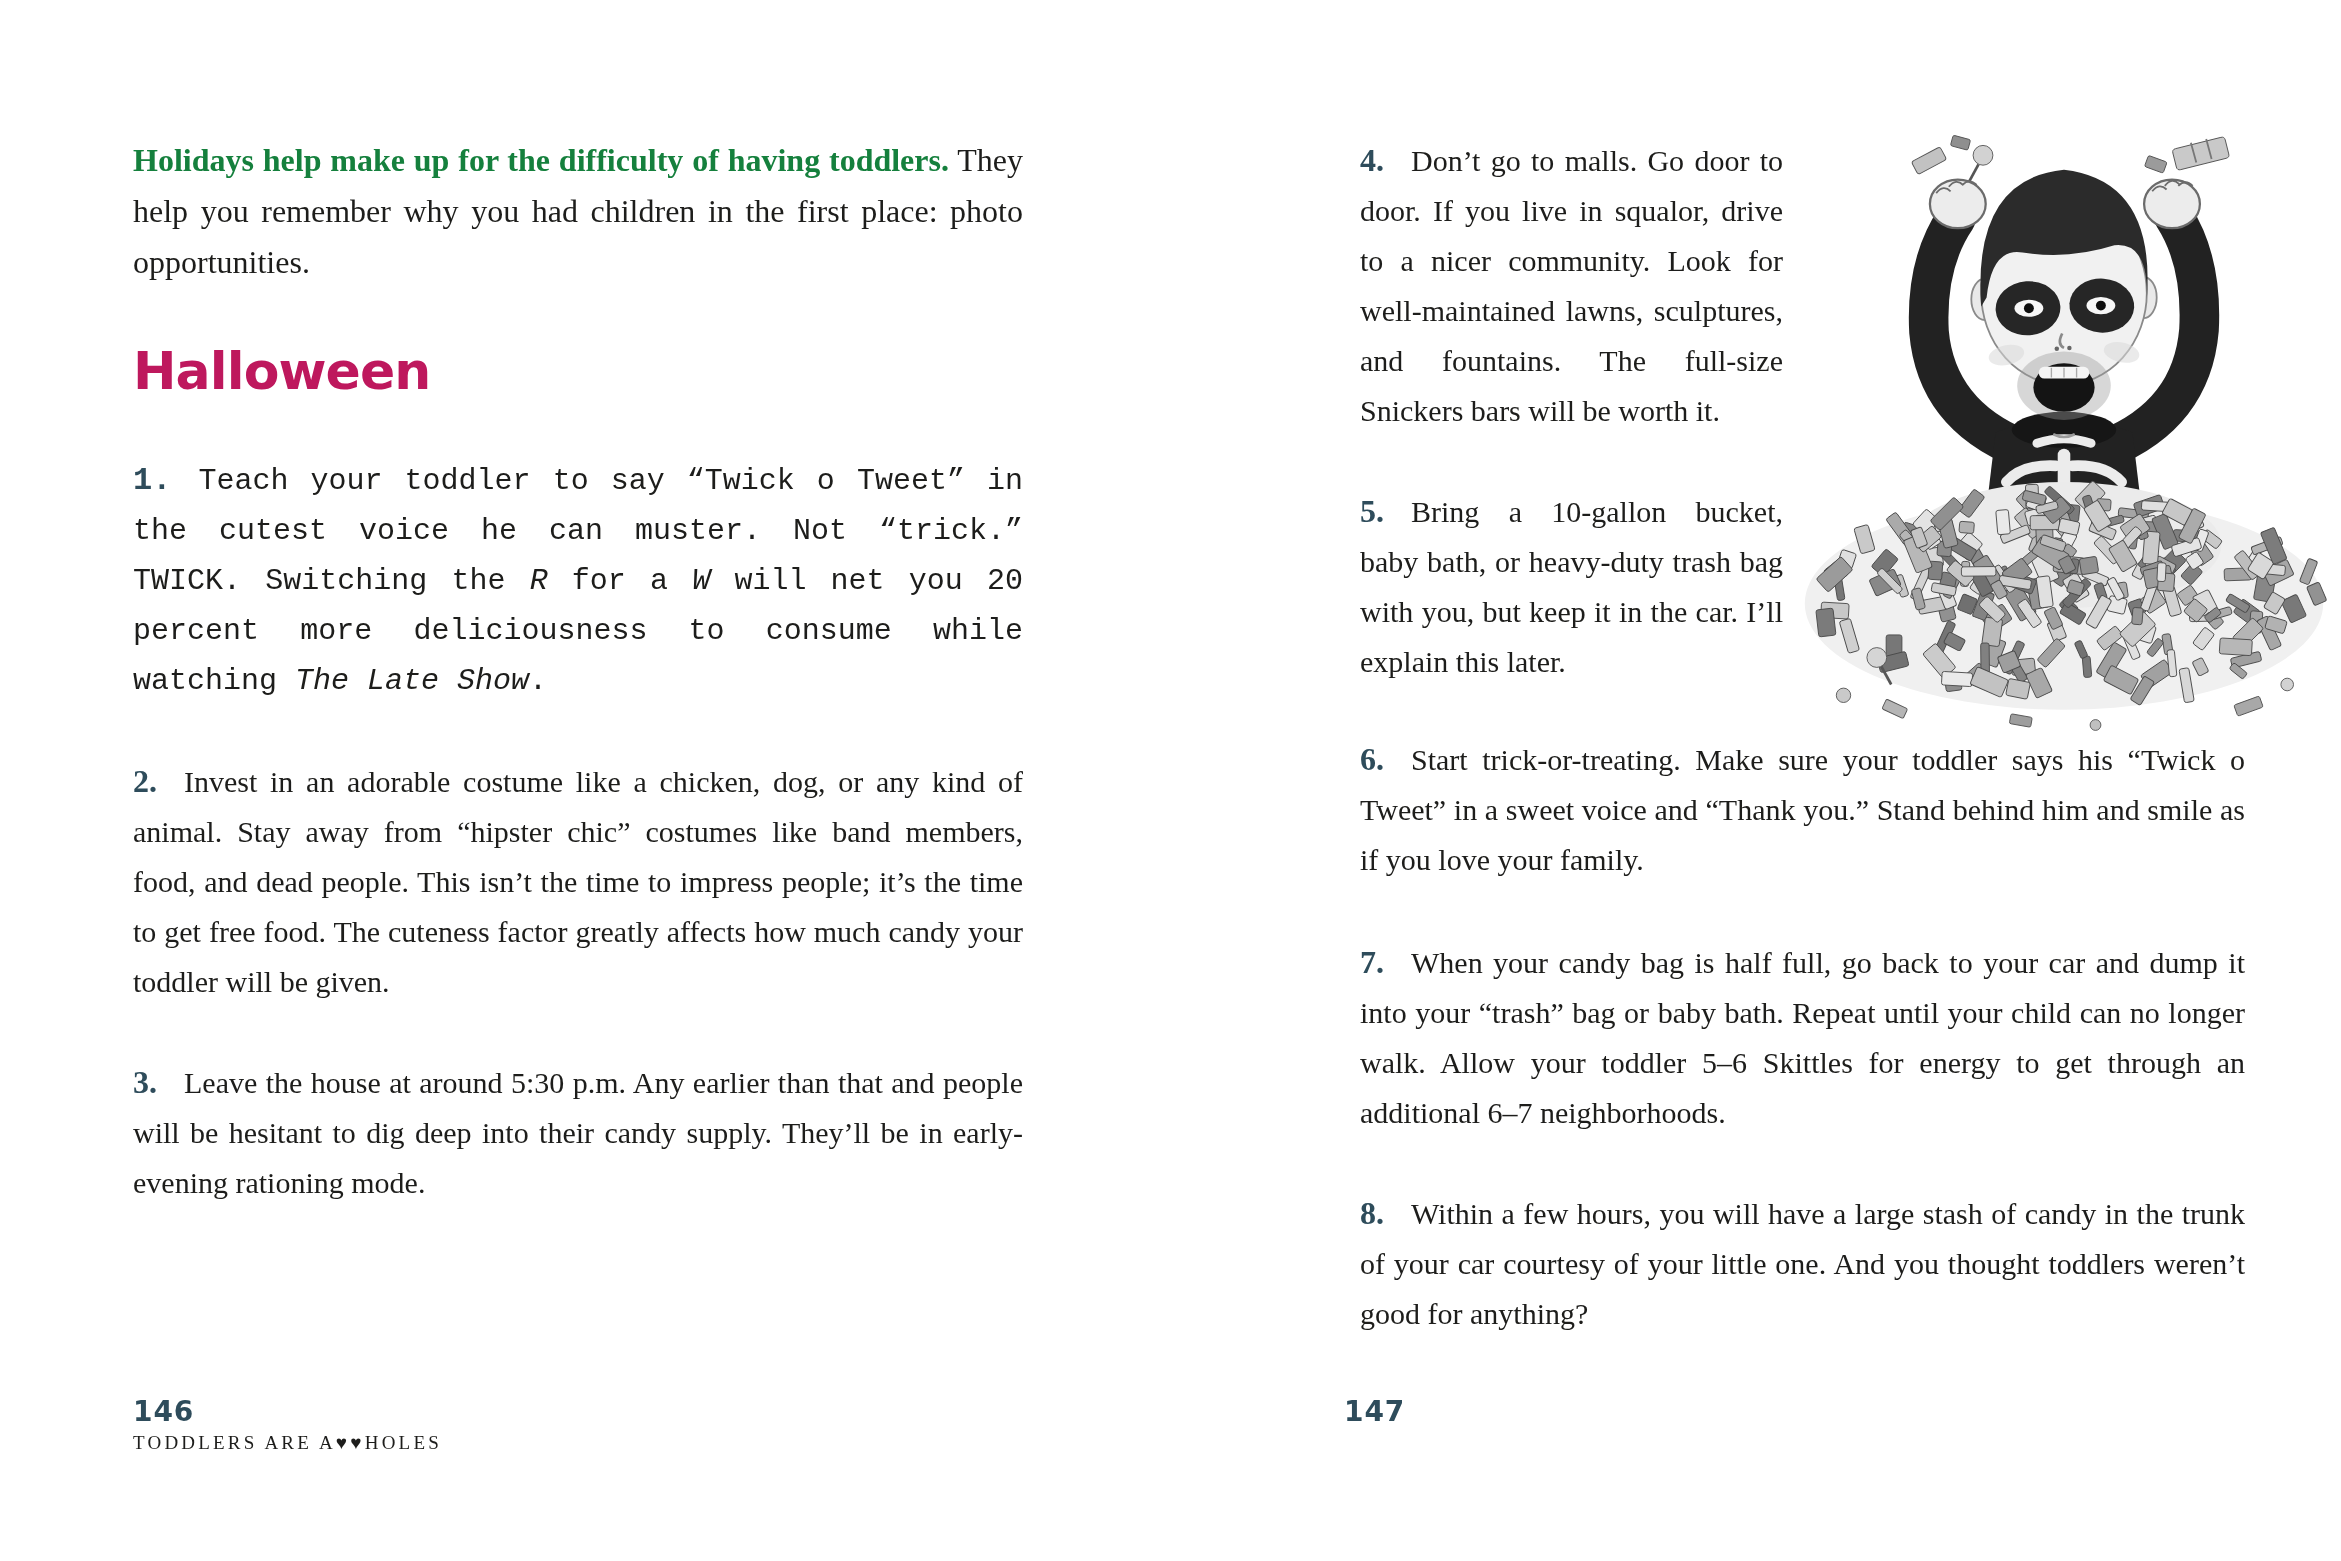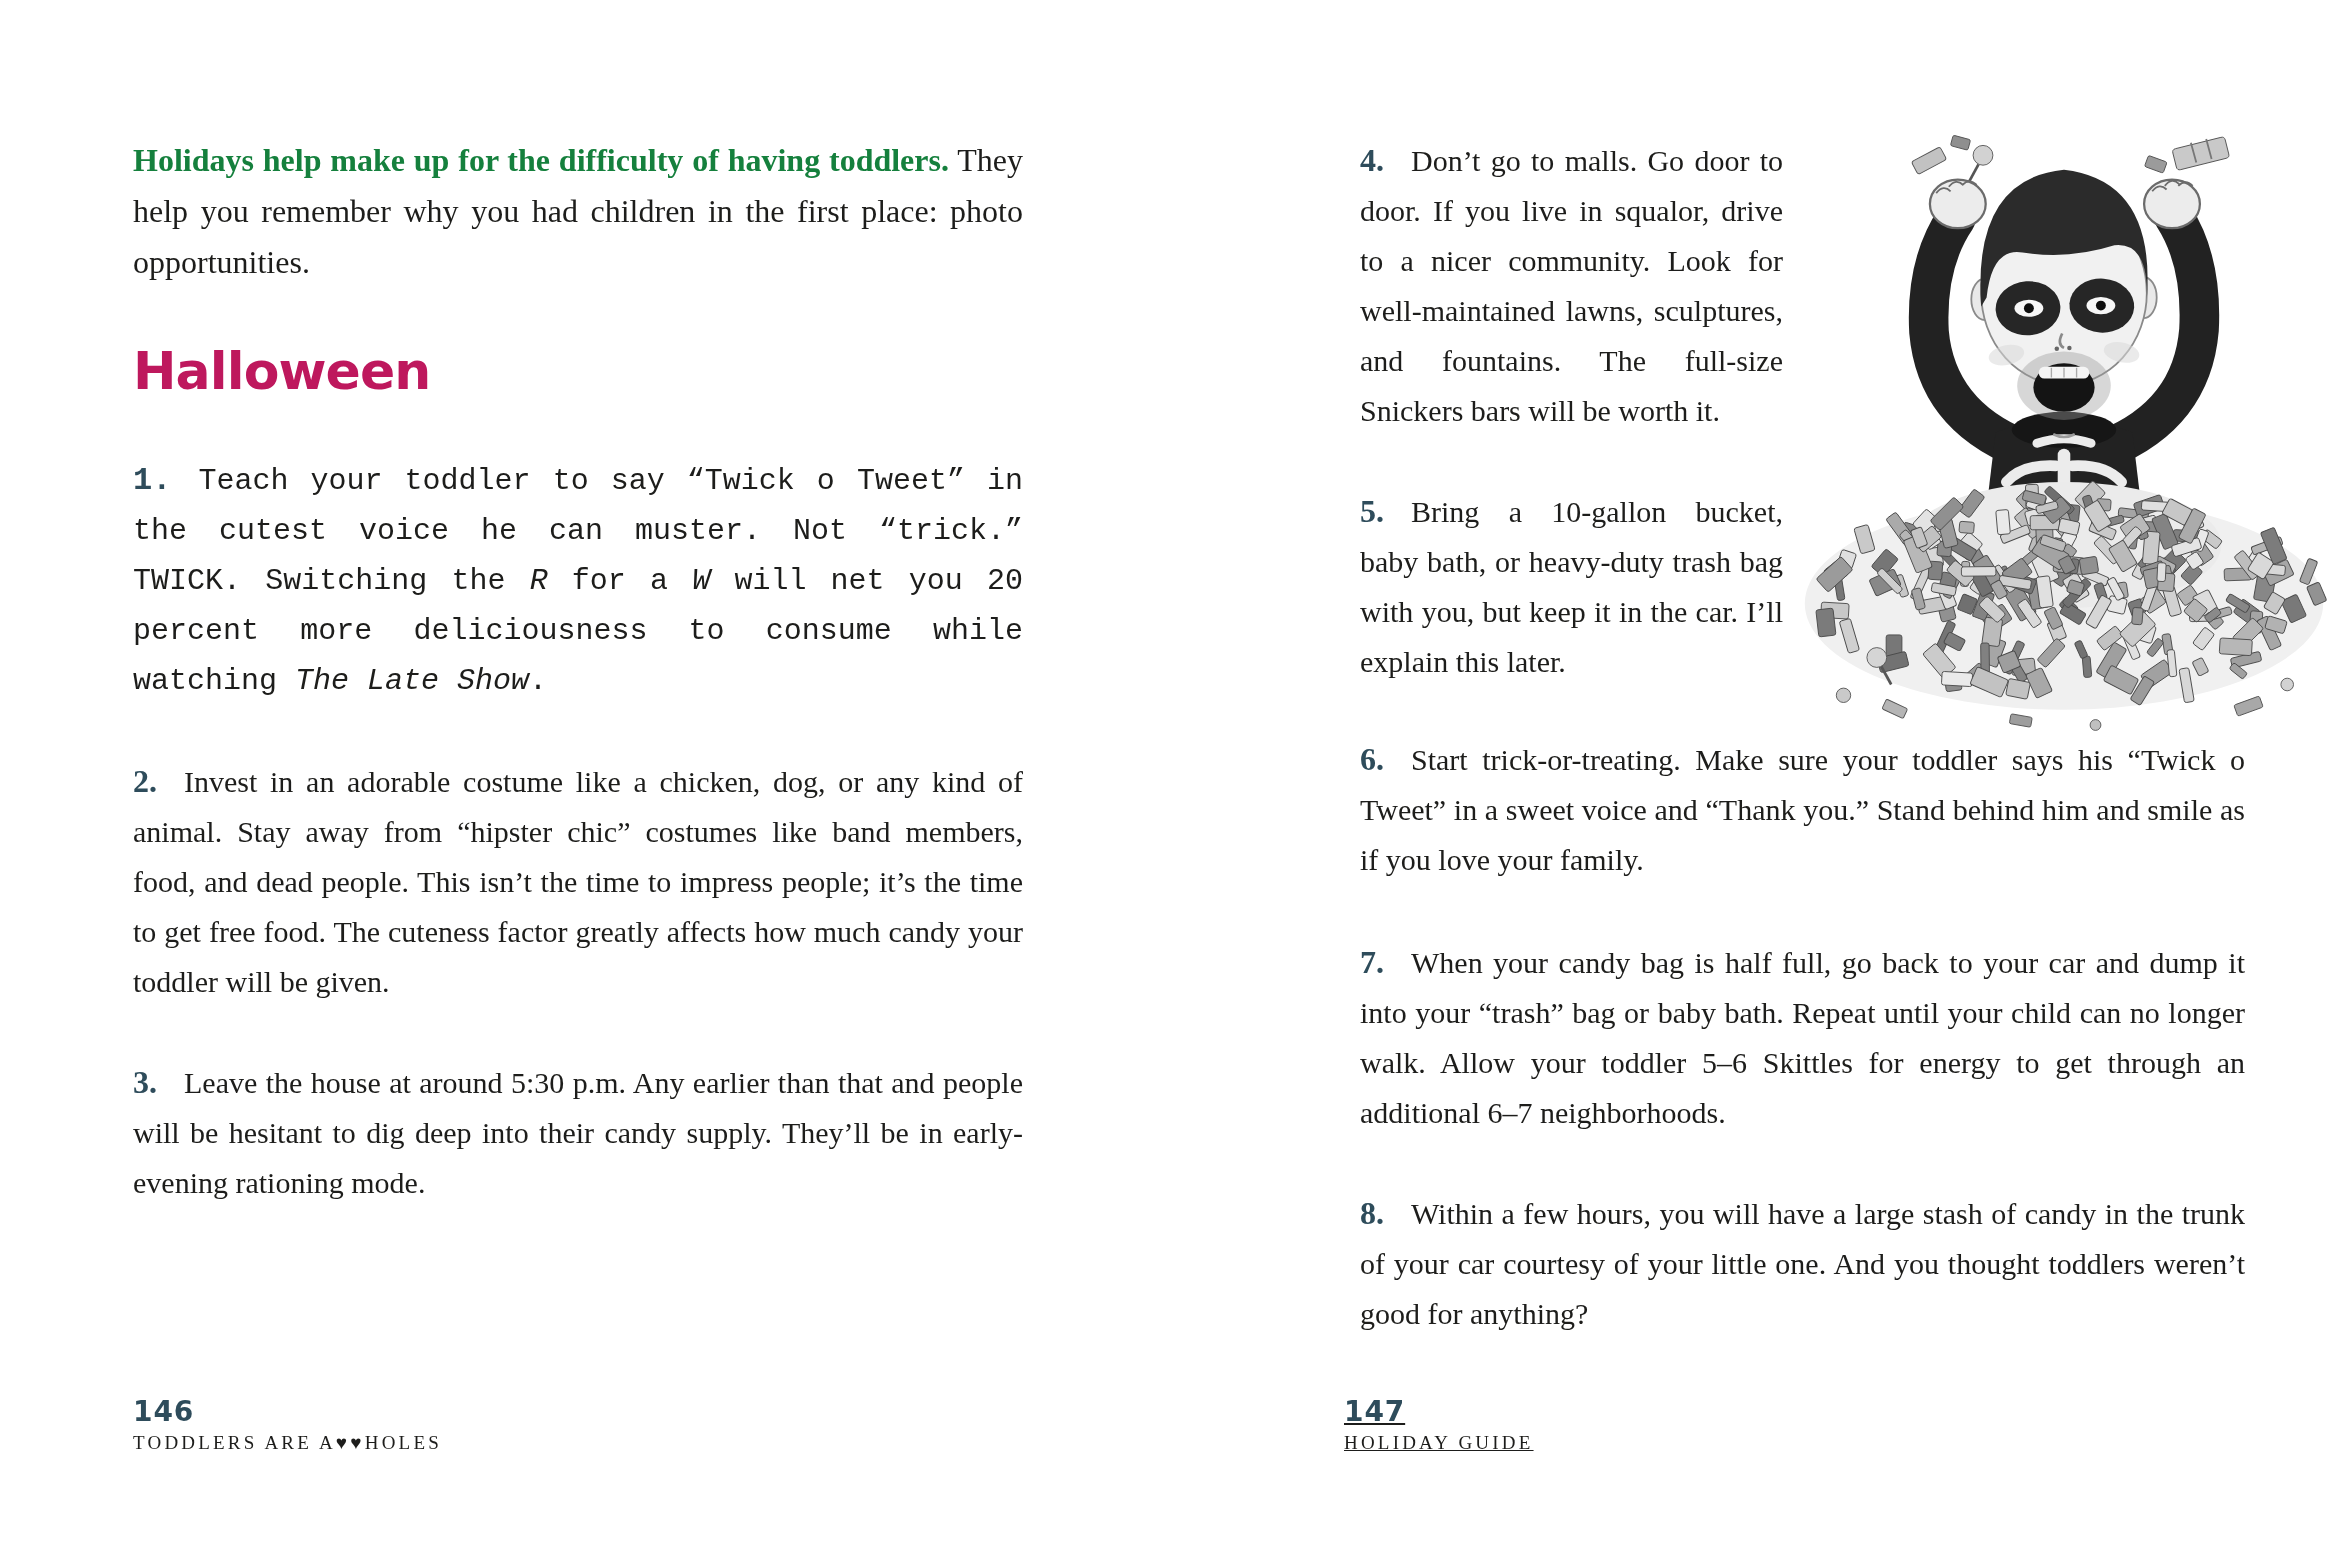--- a/index.html
+++ b/index.html
@@ -21,21 +21,21 @@
   .right-col{position:absolute;left:1344px;top:0;width:901px;}
   .right-col .item{margin-top:50px;margin-left:16px;}
   .right-col .item:nth-child(1){margin-top:135px;}
   .right-col .item:nth-child(3){margin-top:47px;}
   .right-col .item:nth-child(4){margin-top:52px;}
   .item.narrow{width:423px;}
   em{font-style:italic;}
   
   .footer{position:absolute;top:1396px;text-align:left;}
   .footer-left{left:133px;width:922px;}
-  .footer-right{left:1344px;width:803px;text-decoration:underline;}
+  .footer-right{left:1344px;width:803px;}
   .pgnum{font-family:"DejaVu Sans","Liberation Sans",sans-serif;font-weight:bold;
          font-size:28px;line-height:31px;letter-spacing:0.9px;}
   .running{margin-top:5.4px;font-size:19px;line-height:21.6px;letter-spacing:3.2px;
            font-family:"Liberation Serif","DejaVu Serif",serif;color:#1d1d1b;}
   
   .illo{position:absolute;left:1794px;top:27px;width:540px;height:712px;}
 </style>
 </head>
 <body>
 
@@ -356,16 +356,15 @@
       <path d="M398 182 q8 -10 16 -2 M412 176 q8 -10 16 -2 M427 176 q8 -8 16 0" stroke="#6b6b6b" stroke-width="2" fill="none"></path>
     </g>
   </svg>
 
   <div class="footer footer-left">
     <div class="pgnum" style="color: rgb(46, 76, 91);">146</div>
     <div class="running">TODDLERS ARE A♥♥HOLES</div>
   </div>
   <div class="footer footer-right">
     <div class="pgnum" style="color: rgb(46, 76, 91);">147</div>
-    <div class="running">HOLIDAY GUIDE</div>
   </div>
 </div>
 
 
 </body></html>

